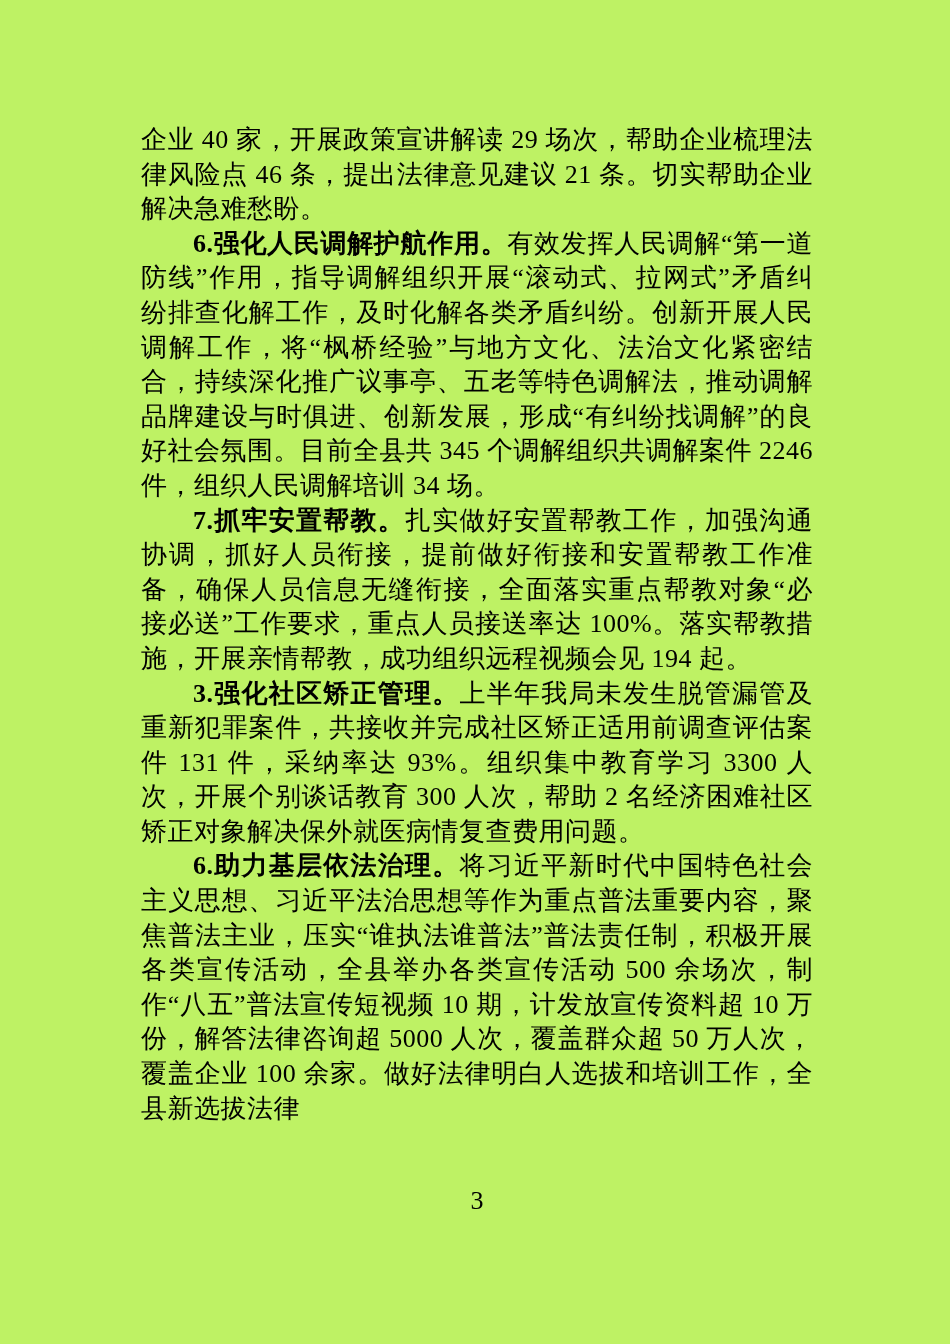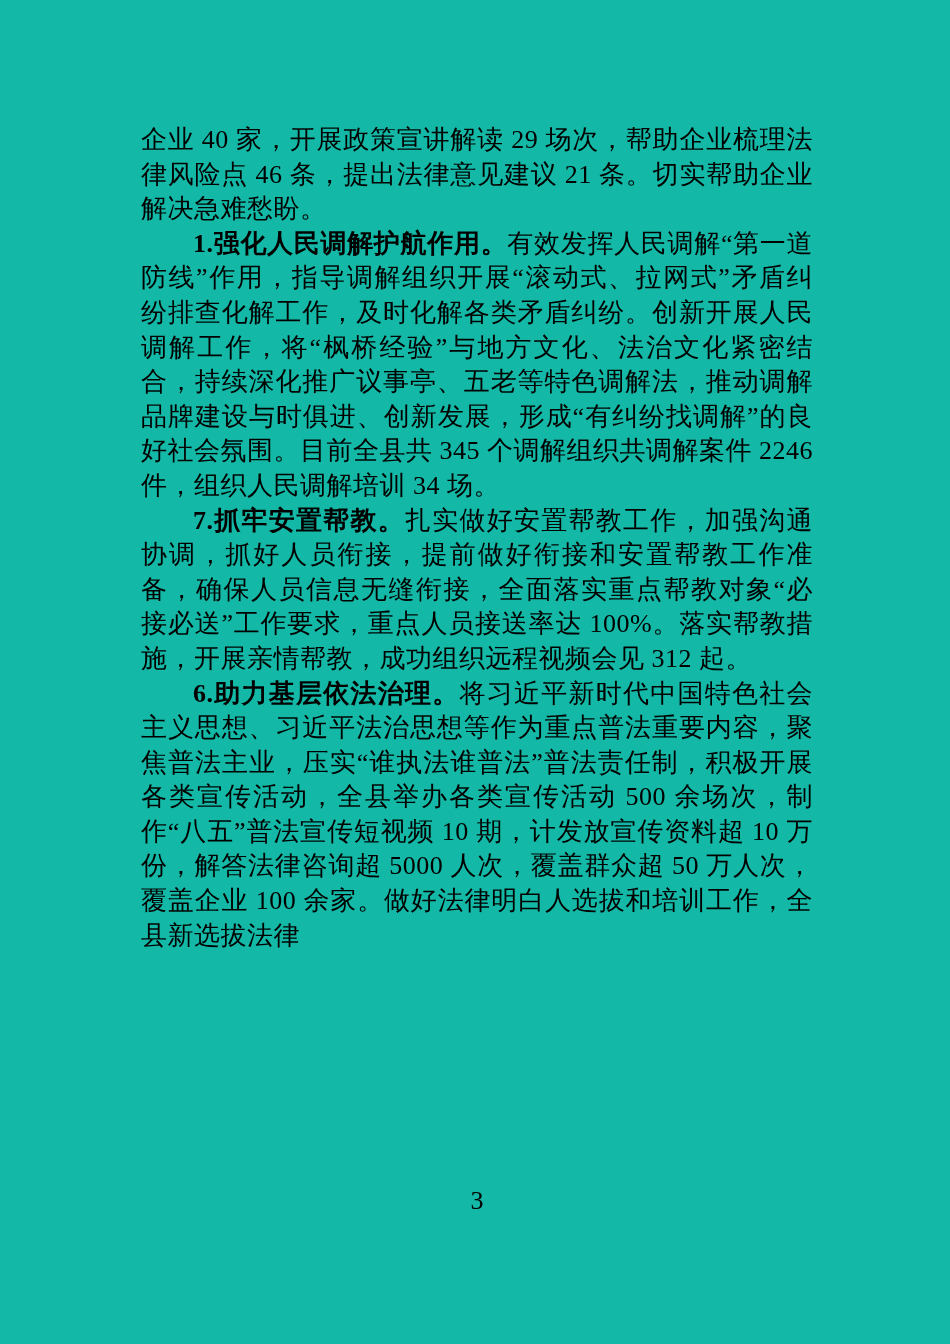--- a/index.html
+++ b/index.html
@@ -4,21 +4,21 @@
 <style>
   html, body {
     margin: 0;
     padding: 0;
     background: #ffffff;
   }
   .page {
     position: relative;
     width: 950px;
     height: 1344px;
-    background: #14b8a6;
+    background: #bef264;
     color: #000000;
     font-family: "Liberation Serif", "DejaVu Serif", serif;
     overflow: hidden;
   }
   .text-block {
     position: absolute;
     left: 141px;
     top: 123px;
     width: 672px;
     font-size: 26px;
@@ -50,24 +50,25 @@
 </head>
 <body>
 
 <div class="page">
 
   <div class="text-block">
 
     <p><span>企业 40 家，开展政策宣讲解读 29 场次，帮助企业梳理法律风险点 46 条，提出法律意见建议 21 条。切实帮助企业解决急难愁盼。</span></p>
 
 
-    <p class="indent"><b class="lead">1.强化人民调解护航作用。</b><span>有效发挥人民调解“第一道防线”作用，指导调解组织开展“滚动式、拉网式”矛盾纠纷排查化解工作，及时化解各类矛盾纠纷。创新开展人民调解工作，将“枫桥经验”与地方文化、法治文化紧密结合，持续深化推广议事亭、五老等特色调解法，推动调解品牌建设与时俱进、创新发展，形成“有纠纷找调解”的良好社会氛围。目前全县共 345 个调解组织共调解案件 2246 件，组织人民调解培训 34 场。</span></p>
+    <p class="indent"><b class="lead">6.强化人民调解护航作用。</b><span>有效发挥人民调解“第一道防线”作用，指导调解组织开展“滚动式、拉网式”矛盾纠纷排查化解工作，及时化解各类矛盾纠纷。创新开展人民调解工作，将“枫桥经验”与地方文化、法治文化紧密结合，持续深化推广议事亭、五老等特色调解法，推动调解品牌建设与时俱进、创新发展，形成“有纠纷找调解”的良好社会氛围。目前全县共 345 个调解组织共调解案件 2246 件，组织人民调解培训 34 场。</span></p>
 
-    <p class="indent"><b class="lead">7.抓牢安置帮教。</b><span>扎实做好安置帮教工作，加强沟通协调，抓好人员衔接，提前做好衔接和安置帮教工作准备，确保人员信息无缝衔接，全面落实重点帮教对象“必接必送”工作要求，重点人员接送率达 100%。落实帮教措施，开展亲情帮教，成功组织远程视频会见 312 起。</span></p>
+    <p class="indent"><b class="lead">7.抓牢安置帮教。</b><span>扎实做好安置帮教工作，加强沟通协调，抓好人员衔接，提前做好衔接和安置帮教工作准备，确保人员信息无缝衔接，全面落实重点帮教对象“必接必送”工作要求，重点人员接送率达 100%。落实帮教措施，开展亲情帮教，成功组织远程视频会见 194 起。</span></p>
 
+    <p class="indent"><b class="lead">3.强化社区矫正管理。</b><span>上半年我局未发生脱管漏管及重新犯罪案件，共接收并完成社区矫正适用前调查评估案件 131 件，采纳率达 93%。组织集中教育学习 3300 人次，开展个别谈话教育 300 人次，帮助 2 名经济困难社区矫正对象解决保外就医病情复查费用问题。</span></p>
 
     <p class="indent"><b class="lead">6.助力基层依法治理。</b><span>将习近平新时代中国特色社会主义思想、习近平法治思想等作为重点普法重要内容，聚焦普法主业，压实“谁执法谁普法”普法责任制，积极开展各类宣传活动，全县举办各类宣传活动 500 余场次，制作“八五”普法宣传短视频 10 期，计发放宣传资料超 10 万份，解答法律咨询超 5000 人次，覆盖群众超 50 万人次，覆盖企业 100 余家。做好法律明白人选拔和培训工作，全县新选拔法律</span></p>
 
   </div>
 
   <div class="page-number">3</div>
 
 </div>
 
 </body></html>

